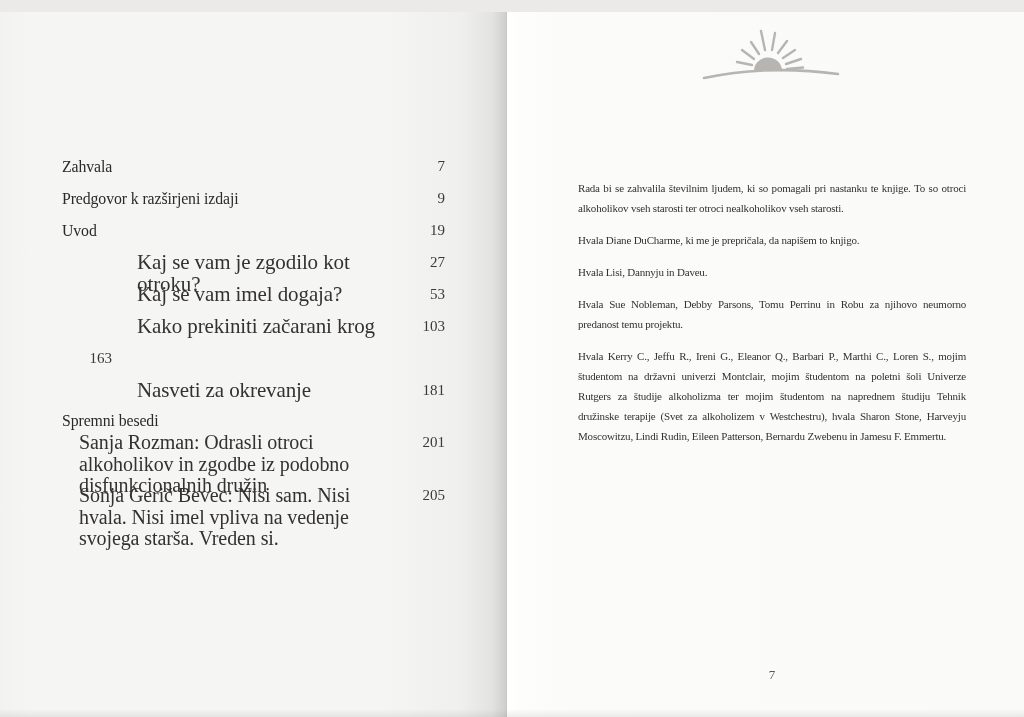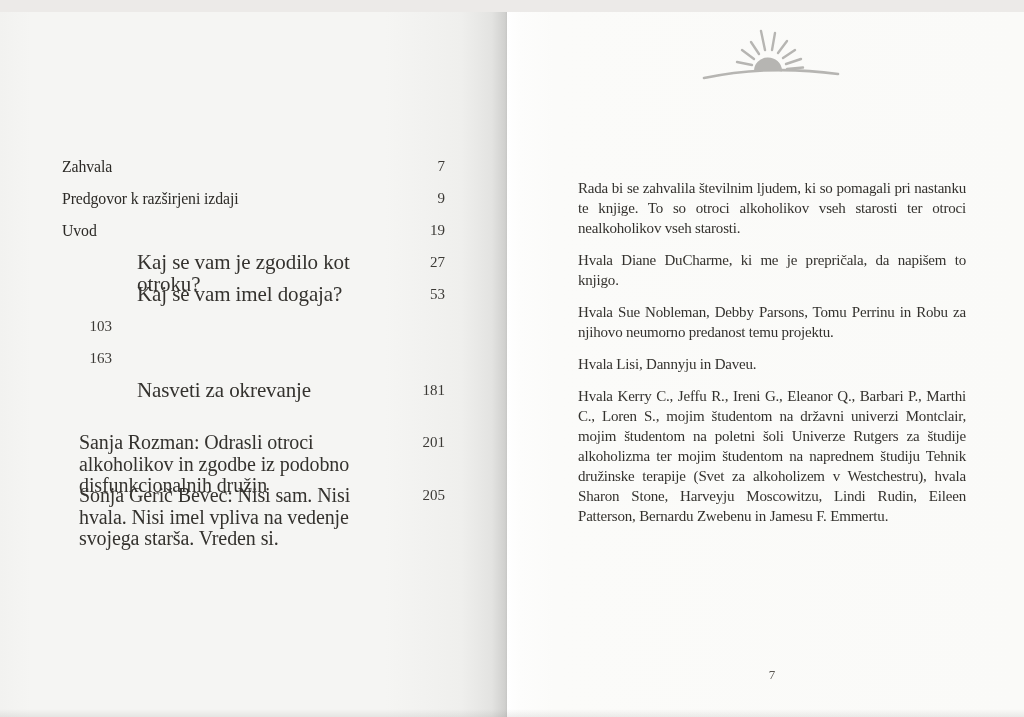--- a/index.html
+++ b/index.html
@@ -88,21 +88,21 @@
     left: 183px;
     top: 5px;
     width: 160px;
     height: 70px;
   }
   .ack {
     position: absolute;
     left: 71px;
     top: 166px;
     width: 388px;
-    font-size: 15px;
+    font-size: 11px;
     line-height: 20px;
     letter-spacing: -0.2px;
     color: #34322e;
     text-align: justify;
   }
   .ack p { margin: 0 0 12px 0; }
   .ack p:last-child { margin-bottom: 0; }
   .folio {
     position: absolute;
     left: 71px;
@@ -134,28 +134,33 @@
     </div>
     <div class="toc-row lvl1" style="top:240px">
       <span class="toc-label">Kaj se vam je zgodilo kot otroku?</span>
       <span class="toc-page">27</span>
     </div>
     <div class="toc-row lvl1" style="top:272px">
       <span class="toc-label">Kaj se vam imel dogaja?</span>
       <span class="toc-page">53</span>
     </div>
     <div class="toc-row lvl1" style="top:304px">
+      <span class="toc-label">Kako prekiniti začarani krog</span>
       <span class="toc-page">103</span>
     </div>
     <div class="toc-row lvl1" style="top:336px">
       <span class="toc-page">163</span>
     </div>
     <div class="toc-row lvl1" style="top:368px">
       <span class="toc-label">Nasveti za okrevanje</span>
       <span class="toc-page">181</span>
+    </div>
+    <div class="toc-row lvl0" style="top:398px">
+      <span class="toc-label">Spremni besedi</span>
+      <span class="toc-page"></span>
     </div>
     <div class="toc-row lvl2" style="top:420px">
       <span class="toc-label">Sanja Rozman: Odrasli otroci alkoholikov in zgodbe iz podobno disfunkcionalnih družin</span>
       <span class="toc-page">201</span>
     </div>
     <div class="toc-row lvl2" style="top:473px">
       <span class="toc-label">Sonja Gerič Bevec: Nisi sam. Nisi hvala. Nisi imel vpliva na vedenje svojega starša. Vreden si.</span>
       <span class="toc-page">205</span>
     </div>
   </div>
@@ -177,21 +182,21 @@
         <line x1="88" y1="36" x2="97" y2="24" stroke="#b6b5b2" stroke-width="2.4" stroke-linecap="round"></line>
         <line x1="93" y1="41" x2="105" y2="33" stroke="#b6b5b2" stroke-width="2.4" stroke-linecap="round"></line>
         <line x1="96" y1="47" x2="111" y2="42" stroke="#b6b5b2" stroke-width="2.4" stroke-linecap="round"></line>
         <line x1="97" y1="52" x2="113" y2="50.5" stroke="#b6b5b2" stroke-width="2.4" stroke-linecap="round"></line>
       </svg>
     </div>
 
     <div class="ack">
       <p>Rada bi se zahvalila številnim ljudem, ki so pomagali pri nastanku te knjige. To so otroci alkoholikov vseh starosti ter otroci nealkoholikov vseh starosti.</p>
       <p>Hvala Diane DuCharme, ki me je prepričala, da napišem to knjigo.</p>
+      <p>Hvala Lisi, Dannyju in Daveu.</p>
       <p>Hvala Sue Nobleman, Debby Parsons, Tomu Perrinu in Robu za njihovo neumorno predanost temu projektu.</p>
-      <p>Hvala Lisi, Dannyju in Daveu.</p>
       <p>Hvala Kerry C., Jeffu R., Ireni G., Eleanor Q., Barbari P., Marthi C., Loren S., mojim študentom na državni univerzi Montclair, mojim študentom na poletni šoli Univerze Rutgers za študije alkoholizma ter mojim študentom na naprednem študiju Tehnik družinske terapije (Svet za alkoholizem v Westchestru), hvala Sharon Stone, Harveyju Moscowitzu, Lindi Rudin, Eileen Patterson, Bernardu Zwebenu in Jamesu F. Emmertu.</p>
     </div>
 
     <div class="folio">7</div>
   </div>
 
 </div>
 
 </body></html>

